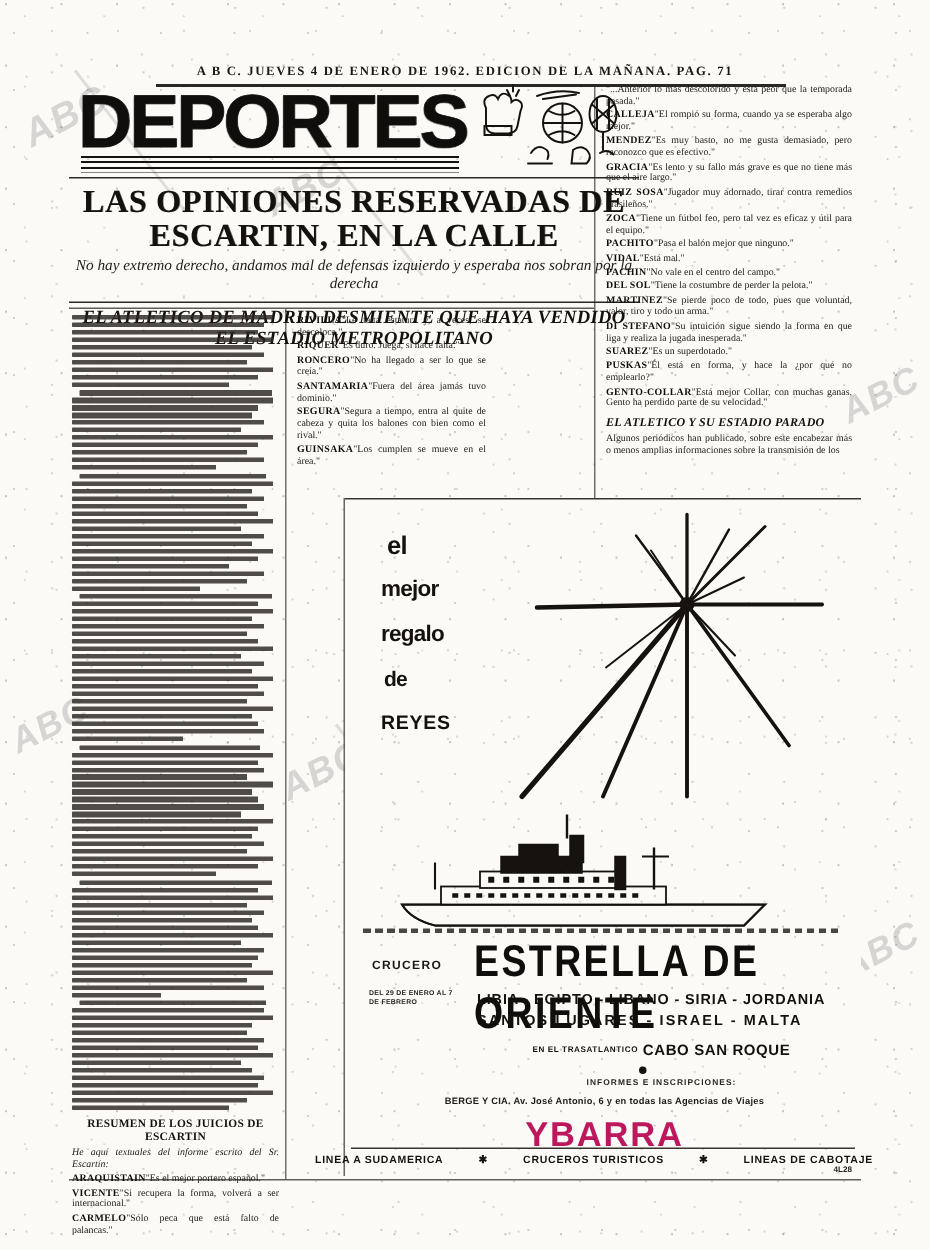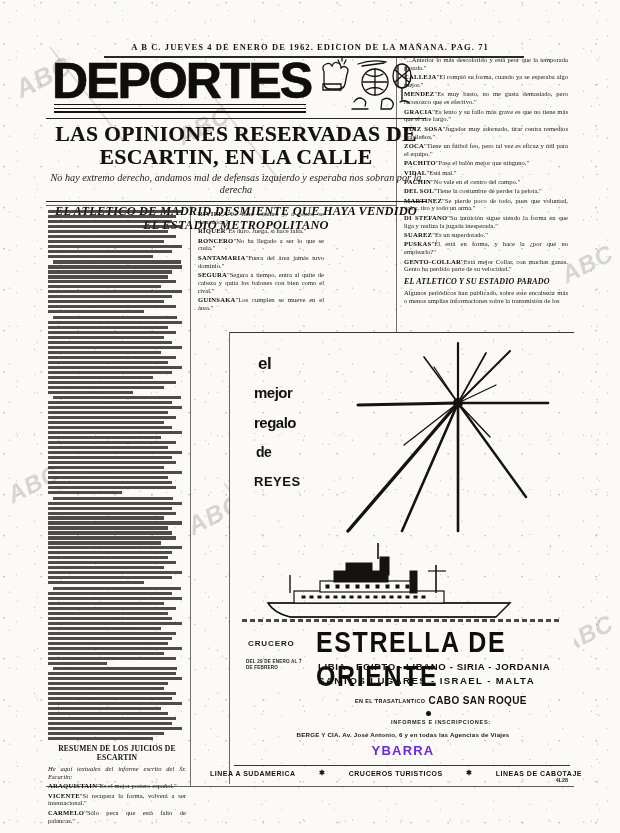--- a/index.html
+++ b/index.html
@@ -197,21 +197,21 @@
   #ad-info{
     position:absolute;left:96px;top:386px;width:230px;text-align:center;
     font-family:"Liberation Sans", sans-serif;font-weight:700;font-size:5.6px;letter-spacing:.7px;color:#2a2621;
   }
   #ad-agency{
     position:absolute;left:10px;top:398px;width:326px;text-align:center;
     font-family:"Liberation Sans", sans-serif;font-weight:700;font-size:6.2px;letter-spacing:.2px;color:#1d1a16;
   }
   #ybarra{
     position:absolute;left:10px;top:410px;width:326px;text-align:center;
-    font-family:"Liberation Sans", sans-serif;font-weight:700;font-size:13px;letter-spacing:1.2px;color:#6d28d9;
+    font-family:"Liberation Sans", sans-serif;font-weight:700;font-size:23px;letter-spacing:1.2px;color:#be185d;
   }
   #ad-bottom-rule{position:absolute;left:4px;top:432px;width:336px;height:1px;background:#3a342e;}
   #ad-services{
     position:absolute;left:-20px;top:436px;width:372px;
     display:flex;justify-content:space-between;align-items:center;
     font-family:"Liberation Sans", sans-serif;font-weight:700;font-size:7px;letter-spacing:.5px;color:#16130f;
   }
   .svc-star{font-size:7px;}
   #ad-code{
     position:absolute;right:6px;top:444px;

